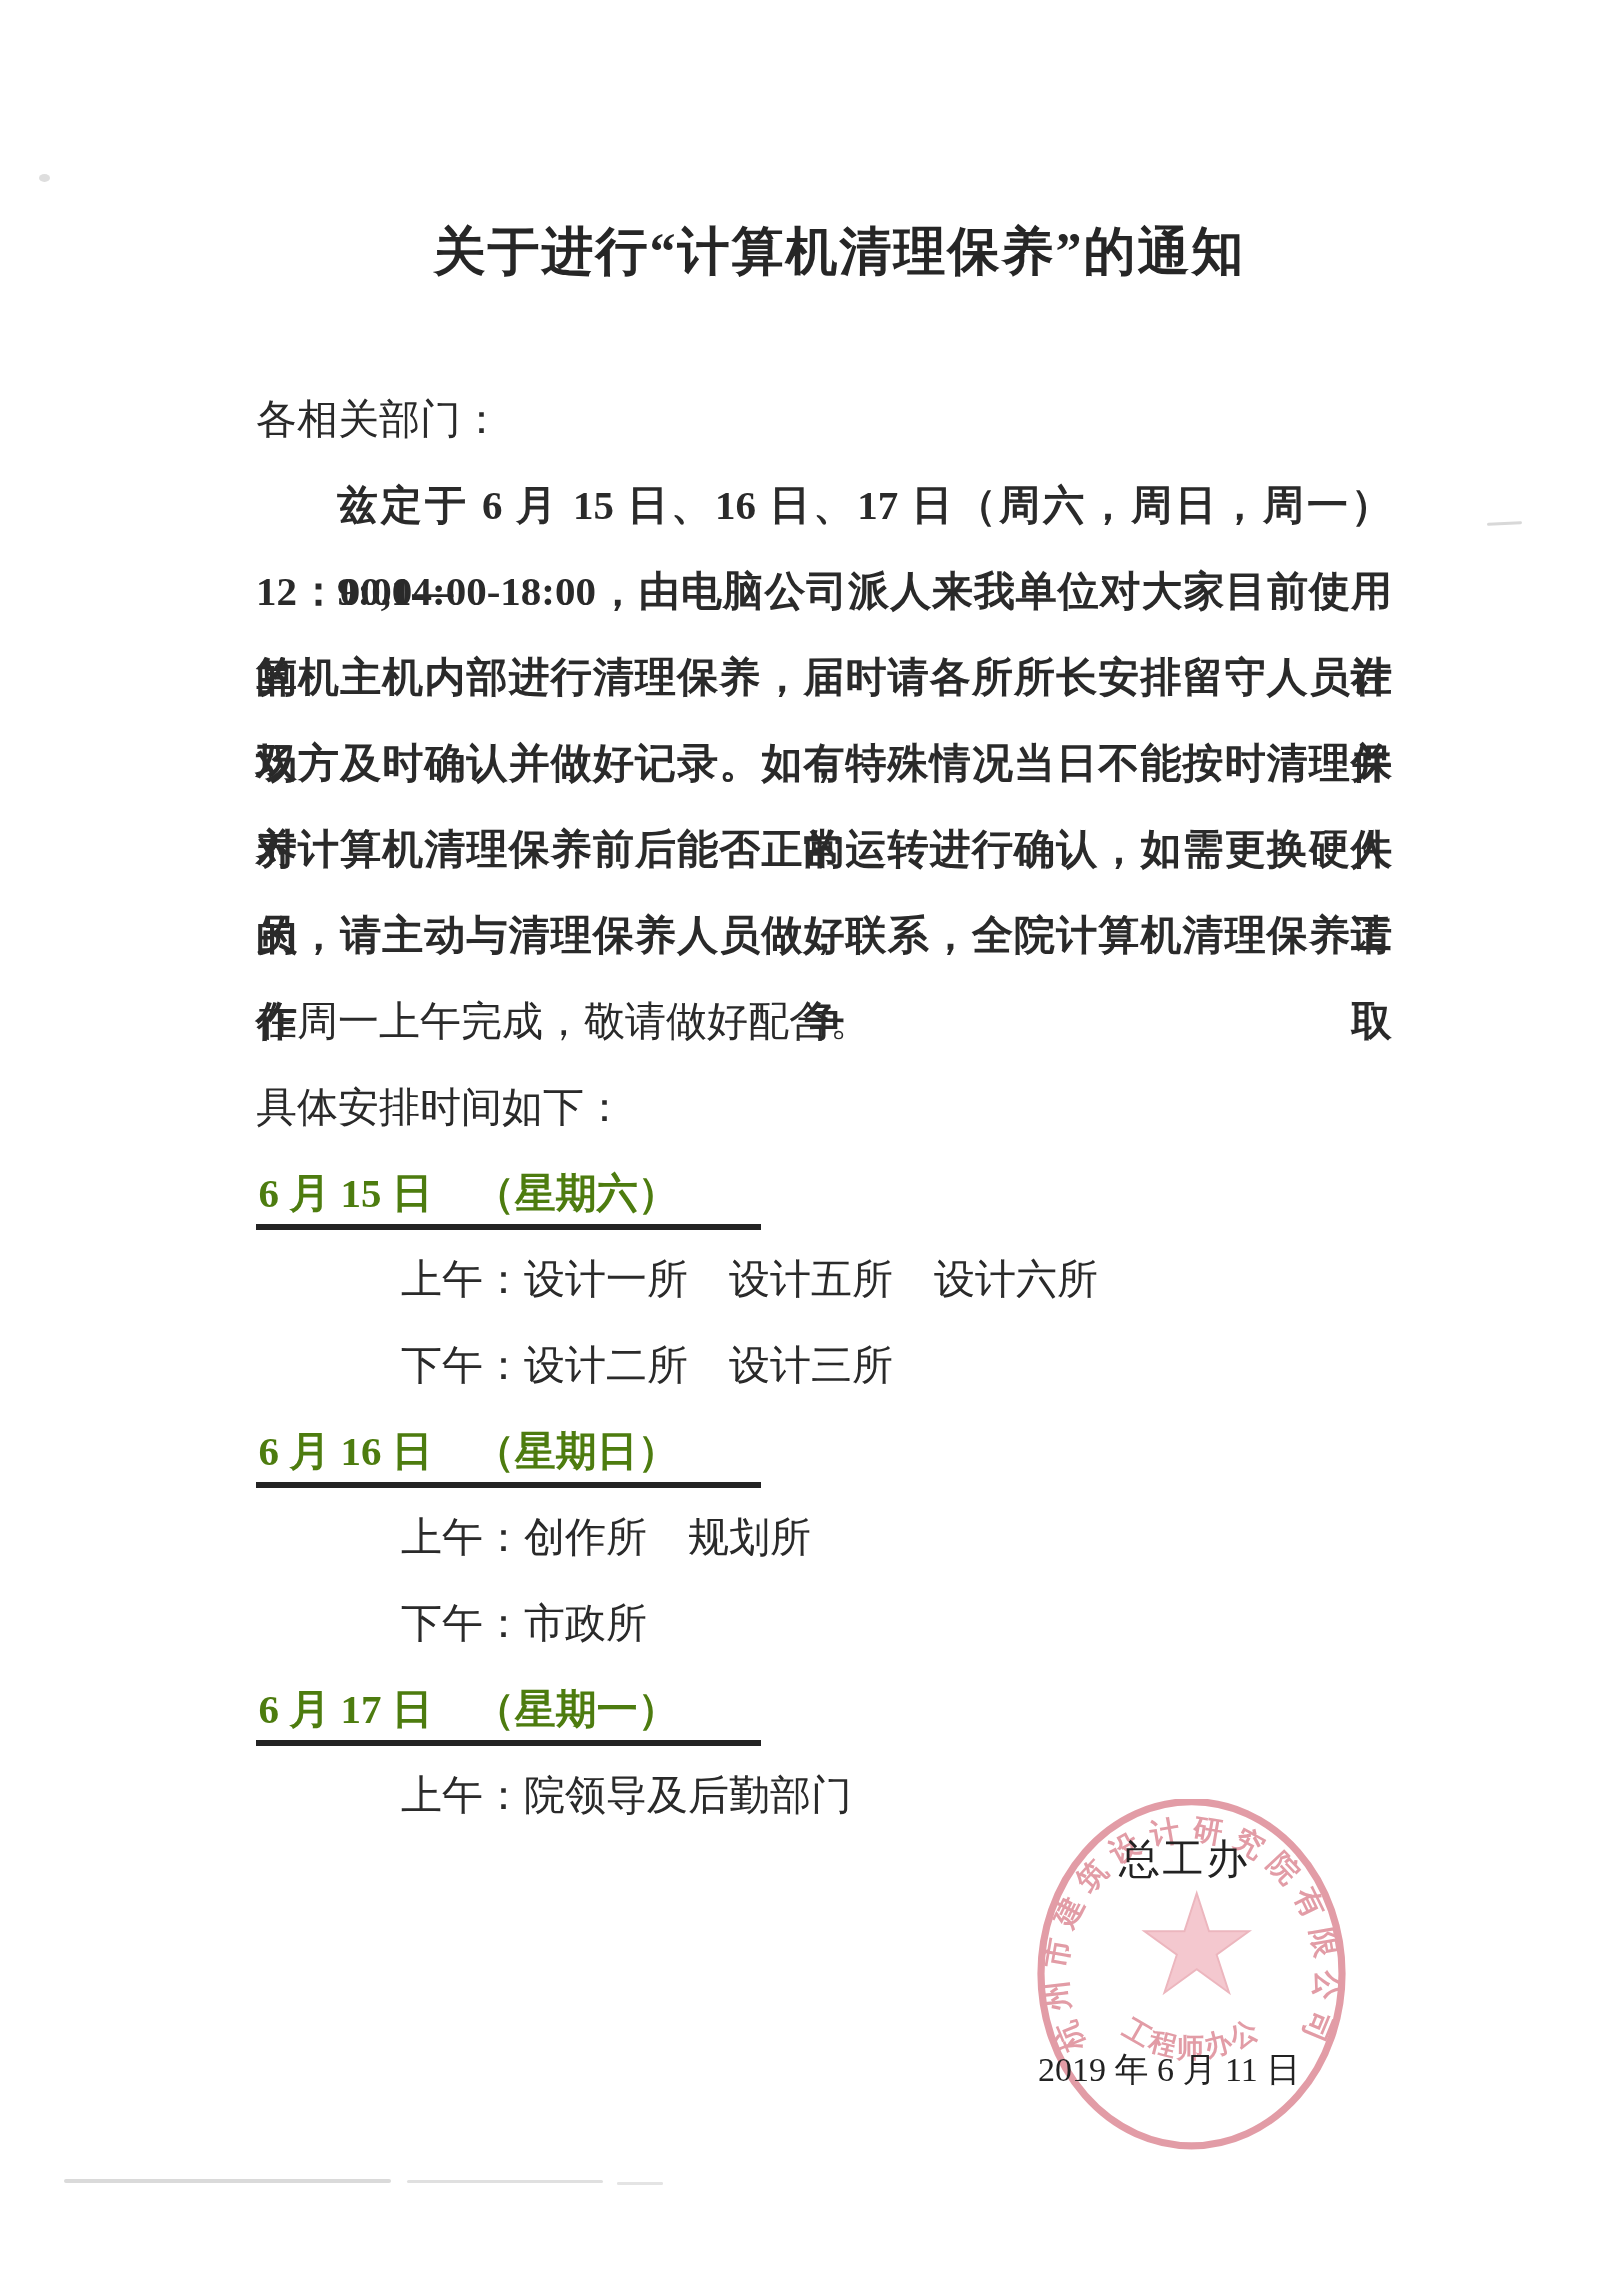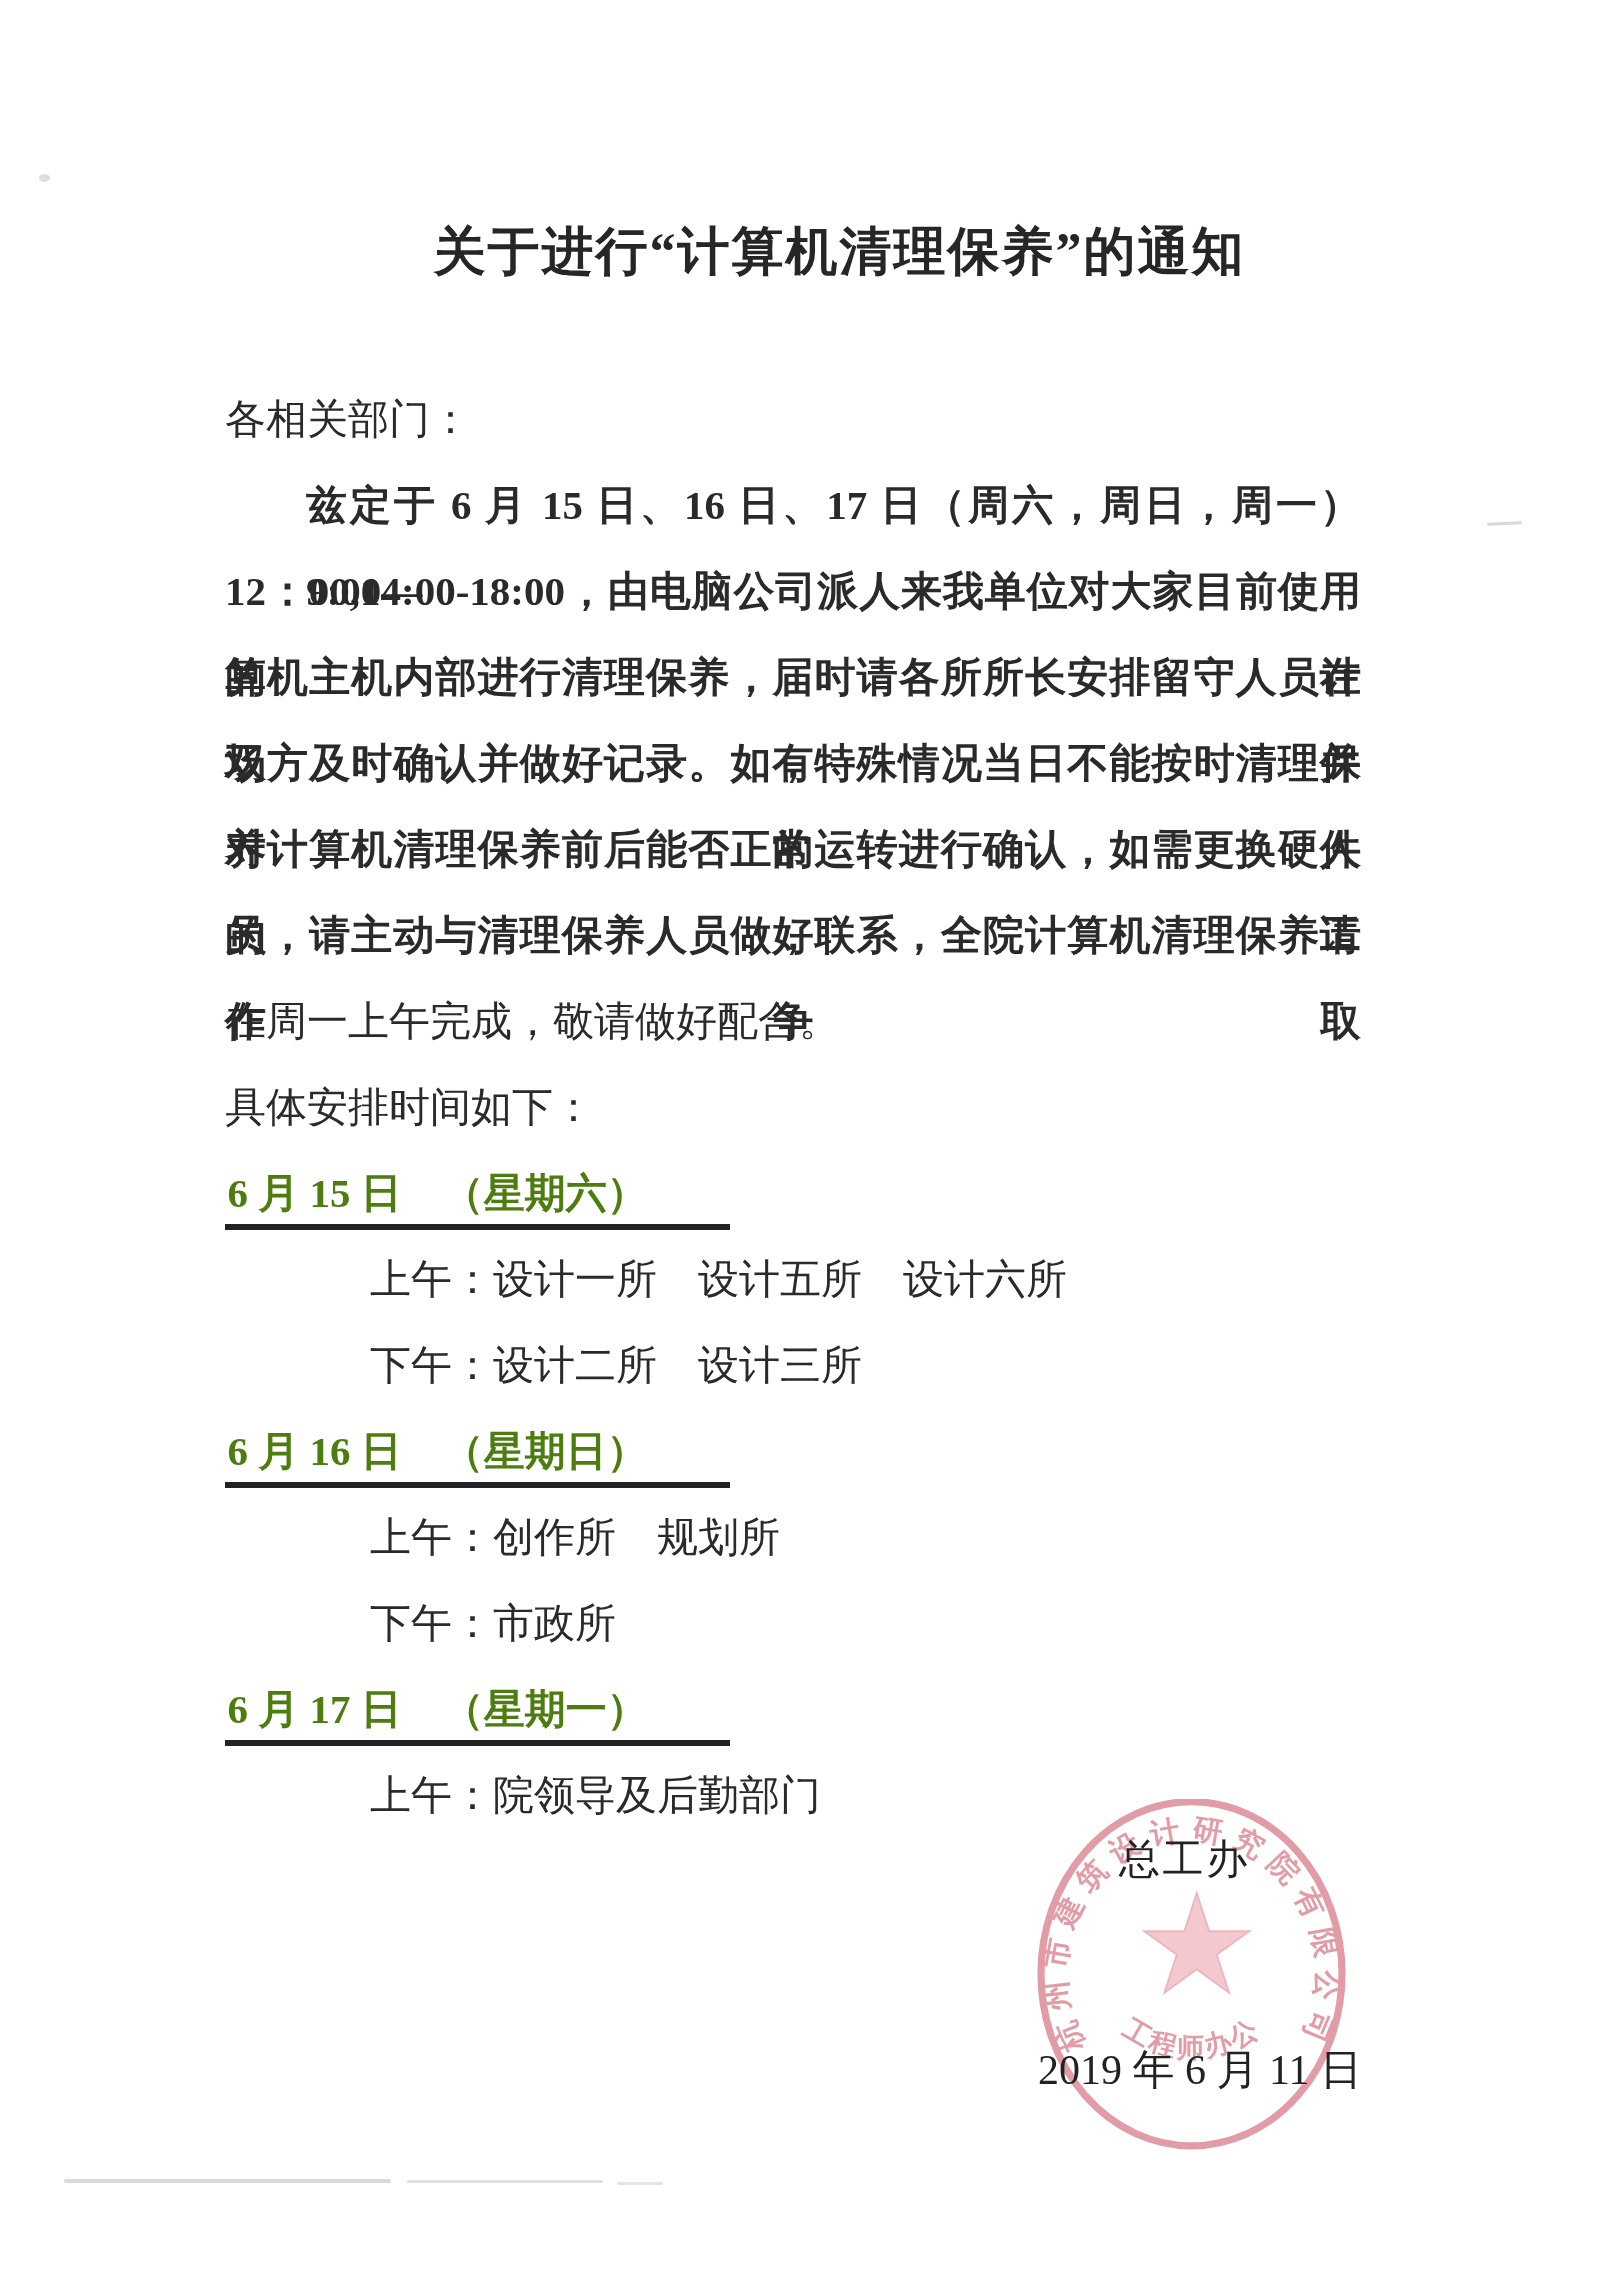--- a/index.html
+++ b/index.html
@@ -21,21 +21,21 @@
     text-align: center;
     font-size: 52px;
     line-height: 63px;
     font-weight: bold;
     letter-spacing: 2px;
     color: #262626;
     margin-left: 28px;
   }
   .content {
     position: absolute;
-    left: 225px;
+    left: 256px;
     top: 376px;
     width: 1136px;
     font-size: 41px;
     line-height: 86px;
   }
   .line { height: 86px; }
   .just {
     text-align: justify;
     text-align-last: justify;
     font-weight: bold;
@@ -55,21 +55,21 @@
     font-size: 41px;
     line-height: 48px;
     letter-spacing: 2.6px;
     color: #222222;
     z-index: 3;
   }
   .issue-date {
     position: absolute;
     left: 1038px;
     top: 2046px;
-    font-size: 42px;
+    font-size: 34px;
     line-height: 48px;
     color: #222222;
     z-index: 3;
   }
   .seal {
     position: absolute;
     left: 1033px;
     top: 1799px;
     width: 317px;
     height: 356px;

